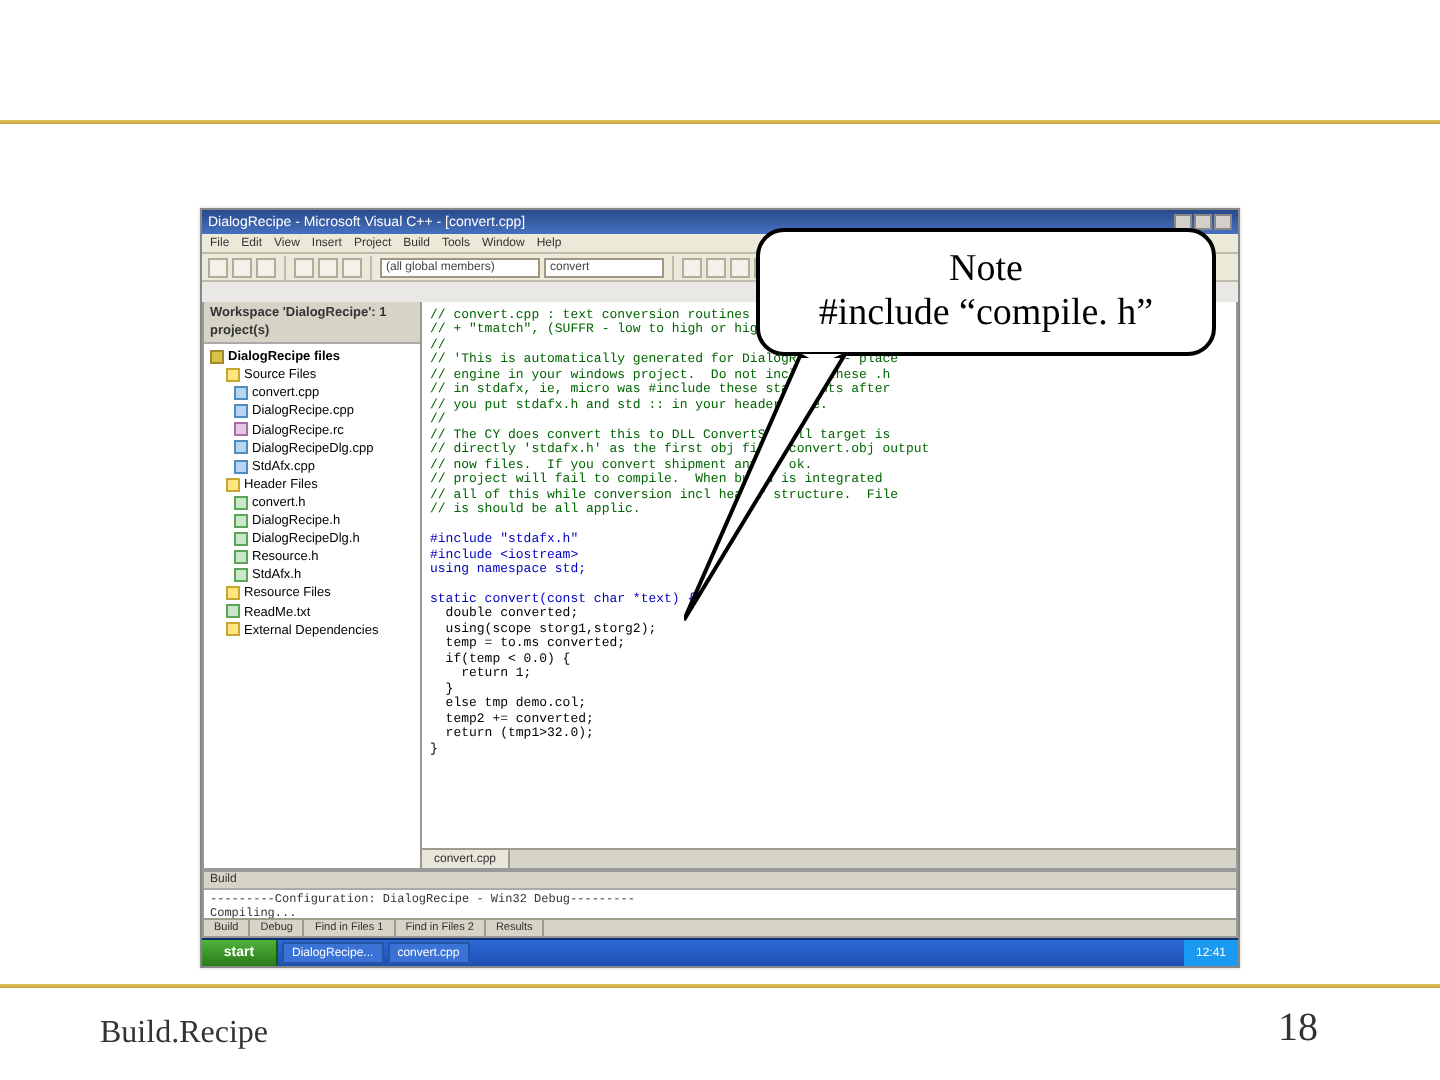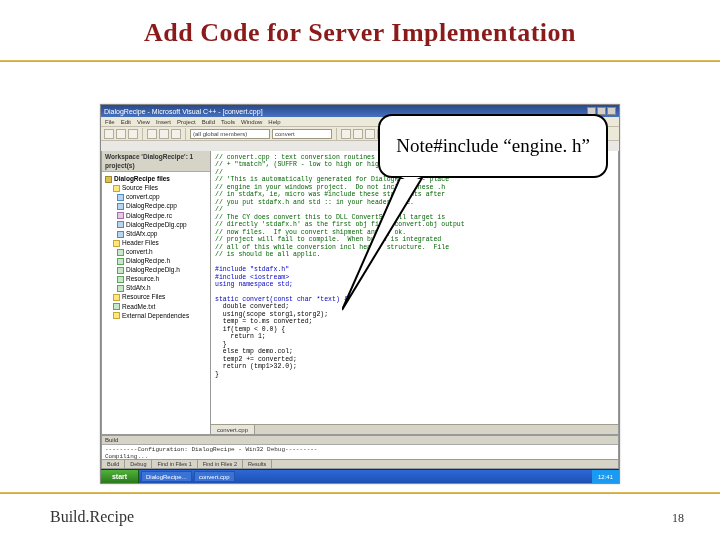--- a/index.html
+++ b/index.html
@@ -4,21 +4,21 @@
 <style>
 * { margin: 0; padding: 0; box-sizing: border-box; }
 body { width: 720px; height: 540px; background: #fff; font-family: "Times New Roman", serif; position: relative; overflow: hidden; }
 
 .slide { width: 720px; height: 540px; position: relative; }
 .title { color: #8b1a1a; font-weight: bold; font-size: 26px; text-align: center; padding-top: 18px; letter-spacing: 0.5px; }
 .hr1 { position: absolute; left: 0; right: 0; top: 60px; height: 2px; background: linear-gradient(#e0c060, #c9a43a); }
 .hr2 { position: absolute; left: 0; right: 0; bottom: 46px; height: 2px; background: linear-gradient(#e0c060, #c9a43a); }
 
 .footer-left { position: absolute; left: 50px; bottom: 14px; font-size: 16px; color: #333; }
-.footer-right { position: absolute; right: 36px; bottom: 14px; font-size: 12px; color: #333; text-align: center; }
+.footer-right { position: absolute; right: 61px; bottom: 14px; font-size: 20px; color: #333; text-align: center; }
 
 .ide { position: absolute; left: 100px; top: 104px; width: 520px; height: 380px; border: 1px solid #888; background: #e9e8e4; font-family: Tahoma, Arial, sans-serif; font-size: 7px; color: #333; box-shadow: 0 0 2px rgba(0,0,0,.2); }
 .ide-titlebar { height: 12px; background: linear-gradient(#2a4a8a,#4671c0); color: #fff; display: flex; align-items: center; padding: 0 3px; }
 .ide-titlebar .t { font-size: 7px; }
 .ide-titlebar .btns { margin-left: auto; display: flex; gap: 1px; }
 .ide-titlebar .btns span { width: 9px; height: 8px; background: #d2d0c8; border: 1px solid #888; }
 .ide-menu { height: 10px; background: #ece9d8; border-bottom: 1px solid #c0bcae; display: flex; gap: 6px; padding: 0 4px; font-size: 6px; align-items: center; color: #333; }
 .ide-tool { height: 14px; background: #ece9d8; border-bottom: 1px solid #c0bcae; display: flex; gap: 2px; padding: 1px 3px; align-items: center; }
 .ide-tool .tbtn { width: 10px; height: 10px; border: 1px solid #b2ad9a; background: #f3f1e9; }
 .ide-tool .sep { width: 1px; height: 12px; background: #c0bcae; margin: 0 2px; }
@@ -46,30 +46,29 @@
 .ide-output { position: absolute; left: 0; right: 0; bottom: 14px; height: 34px; background: #fff; border: 1px solid #999; font-family: "Courier New", monospace; font-size: 6px; padding: 1px 3px; overflow: hidden; }
 .ide-output .ohdr { background: #d6d3c7; margin: -1px -3px 1px; padding: 1px 3px; border-bottom: 1px solid #aaa; font-family: Tahoma, Arial, sans-serif; }
 .ide-output .otabs { position: absolute; left: 0; right: 0; bottom: 0; height: 9px; background: #d6d3c7; border-top: 1px solid #a09c8c; display: flex; font-family: Tahoma, Arial, sans-serif; }
 .ide-output .otabs .ot { padding: 0 5px; border-right: 1px solid #a09c8c; font-size: 5.5px; display: flex; align-items: center; }
 
 .taskbar { position: absolute; left: 0; right: 0; bottom: 0; height: 14px; background: linear-gradient(#2c69d8,#1f4fb2); border-top: 1px solid #0a2c70; display: flex; align-items: center; }
 .taskbar .start { width: 38px; height: 100%; background: linear-gradient(#4fb23a,#2b7a1b); color: #fff; font-size: 7px; font-weight: bold; display: flex; align-items: center; justify-content: center; border-right: 1px solid #155a0c; }
 .taskbar .tbtn2 { height: 11px; background: #3a72d6; border: 1px solid #2555a6; margin-left: 2px; padding: 0 4px; color: #fff; font-size: 6px; display: flex; align-items: center; }
 .taskbar .tray { margin-left: auto; height: 100%; background: #1a9af0; padding: 0 6px; color: #fff; font-size: 6px; display: flex; align-items: center; gap: 2px; }
 
-.callout { position: absolute; left: 378px; top: 114px; width: 230px; height: 64px; background: #fff; border: 2px solid #000; border-radius: 14px; display: flex; flex-direction: row; align-items: center; justify-content: center; font-family: "Times New Roman", serif; font-size: 19px; color: #000; z-index: 5; }
+.callout { position: absolute; left: 378px; top: 114px; width: 230px; height: 64px; background: #fff; border: 2px solid #000; border-radius: 14px; display: flex; flex-direction: column; align-items: center; justify-content: center; font-family: "Times New Roman", serif; font-size: 19px; color: #000; z-index: 5; }
 .callout-tail { position: absolute; left: 400px; top: 172px; width: 0; height: 0; z-index: 6; }
 .callout-tail svg { position: absolute; left: -58px; top: 0; }
 
 </style>
 </head>
 <body>
 
 <div class="slide">
-  <div class="title">Add Code for Server Implementation</div>
   <div class="hr1"></div>
 
   <div class="ide">
     <div class="ide-titlebar">
       <span class="t">DialogRecipe - Microsoft Visual C++ - [convert.cpp]</span>
       <div class="btns">
         <span></span>
         <span></span>
         <span></span>
       </div>
@@ -179,21 +178,21 @@
     <div class="taskbar">
       <div class="start">start</div>
       <div class="tbtn2">DialogRecipe...</div>
       <div class="tbtn2">convert.cpp</div>
       <div class="tray">12:41</div>
     </div>
   </div>
 
   <div class="callout">
     <div>Note</div>
-    <div>#include “engine. h”</div>
+    <div>#include “compile. h”</div>
   </div>
   <div class="callout-tail">
     <svg width="110" height="140">
       <polygon points="58,6 80,6 0,138" fill="#fff" stroke="#000" stroke-width="2"></polygon>
       <polygon points="59,5 79,5 68,10" fill="#fff"></polygon>
     </svg>
   </div>
 
   <div class="hr2"></div>
   <div class="footer-left">Build.Recipe</div>

